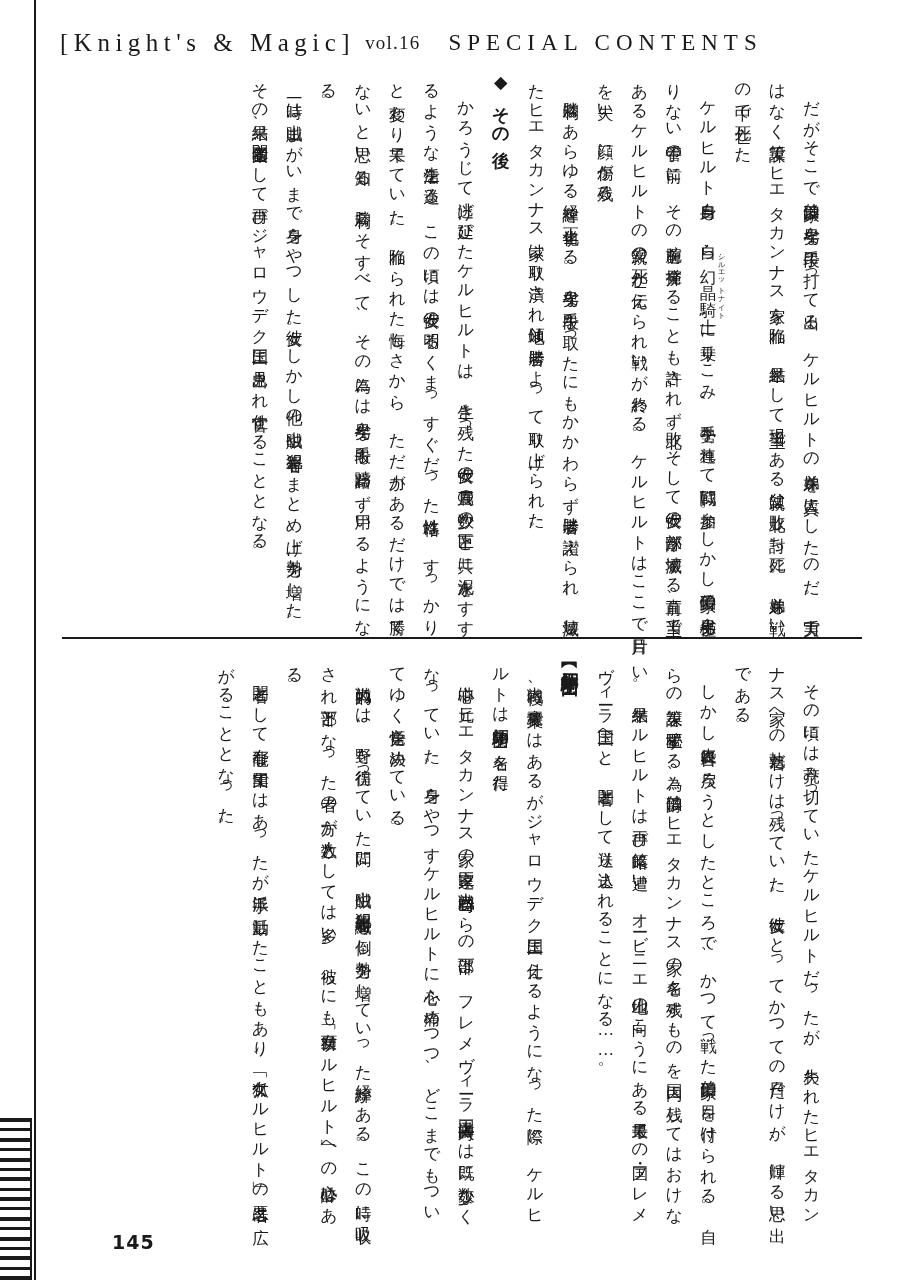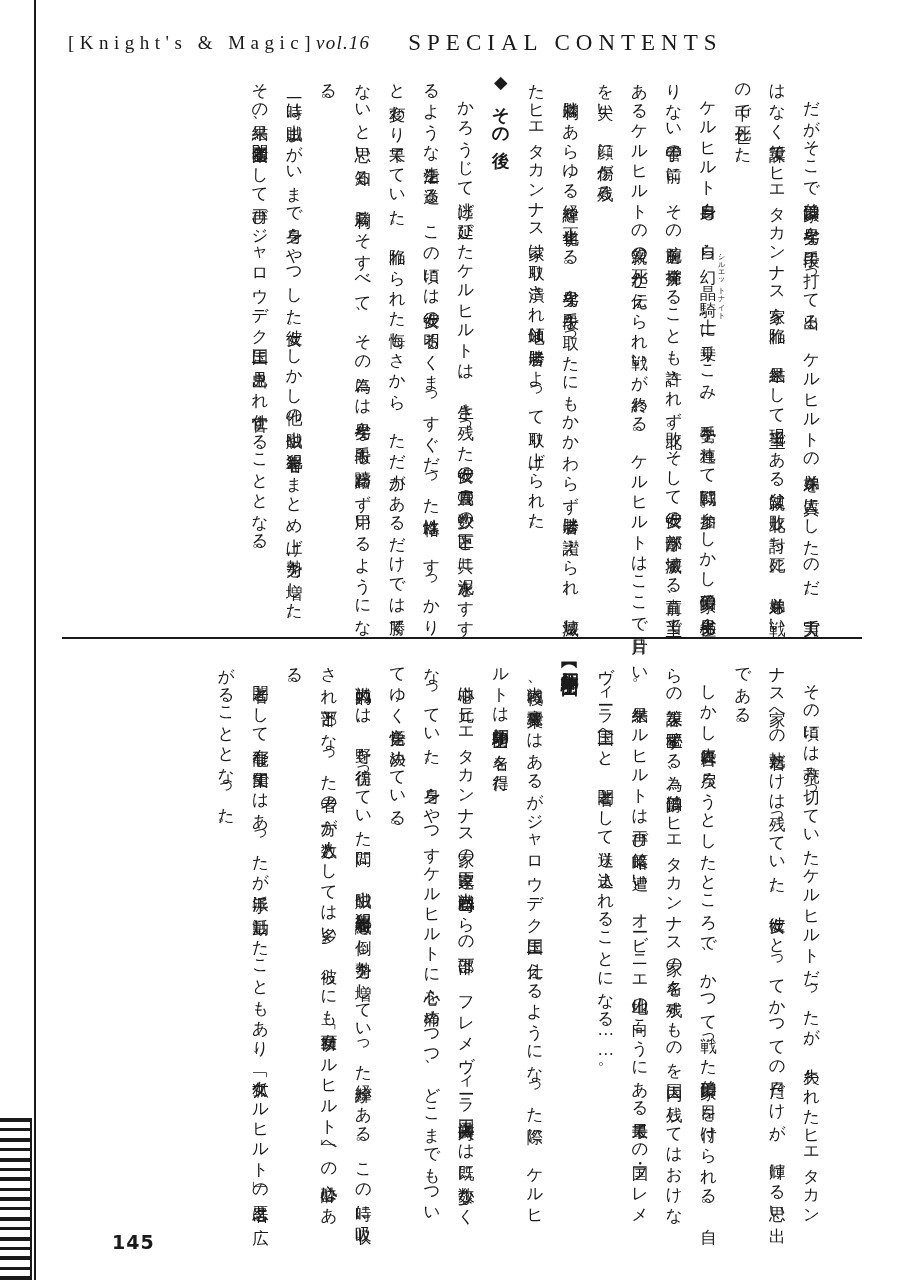--- a/index.html
+++ b/index.html
@@ -28,34 +28,33 @@
 
   
   .header{
     position:absolute;
     left:60px; top:22px;
     width:800px; height:42px;
     display:flex; align-items:center;
     white-space:nowrap;
   }
   .header .series{
-    font-size:19px;
+    font-size:25px;
     letter-spacing:5.5px;
     font-family:"Liberation Serif","DejaVu Serif",serif;
-    margin-left:8px;
   }
   .header .vol{
     font-size:19px;
     letter-spacing:1.2px;
-    font-style:italic;
+    margin-left:10px;
   }
   .header .special{
     font-size:23px;
     letter-spacing:6px;
-    margin-left:38px;
+    margin-left:28px;
   }
 
   
   .divider{
     position:absolute;
     left:62px; top:637px;
     width:800px; height:2px;
     background:#1a1a1a;
   }
 

